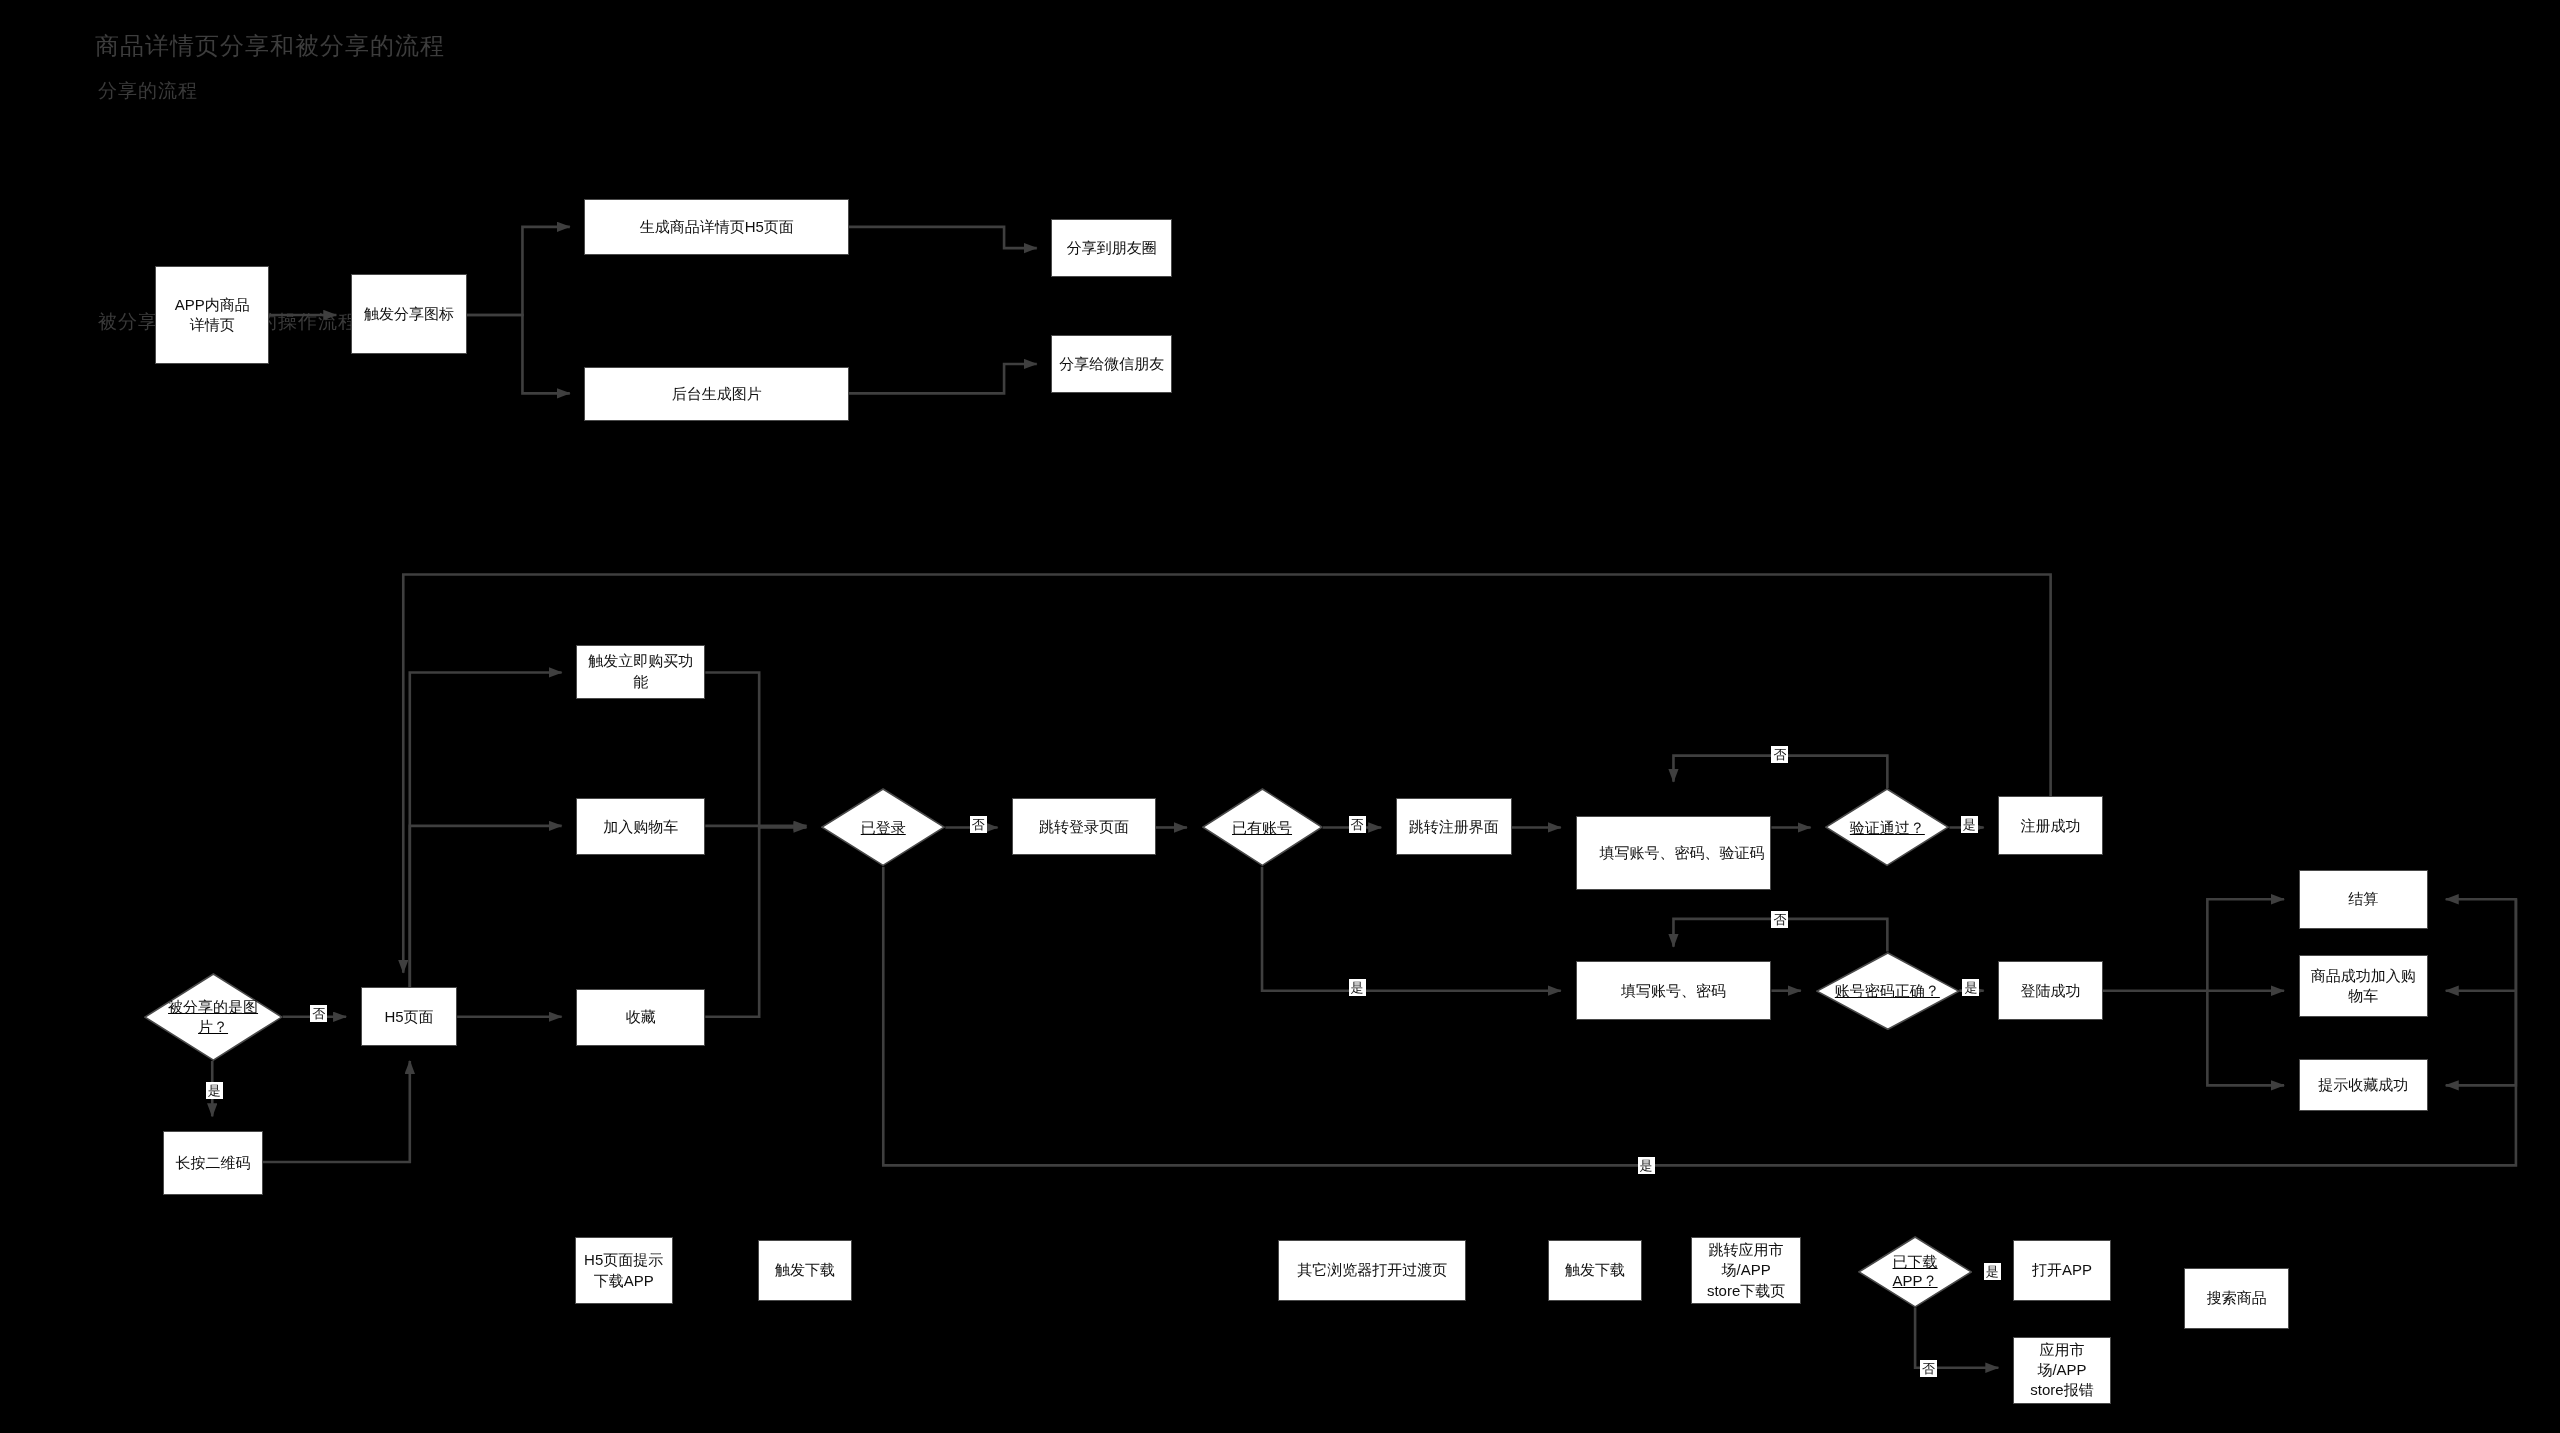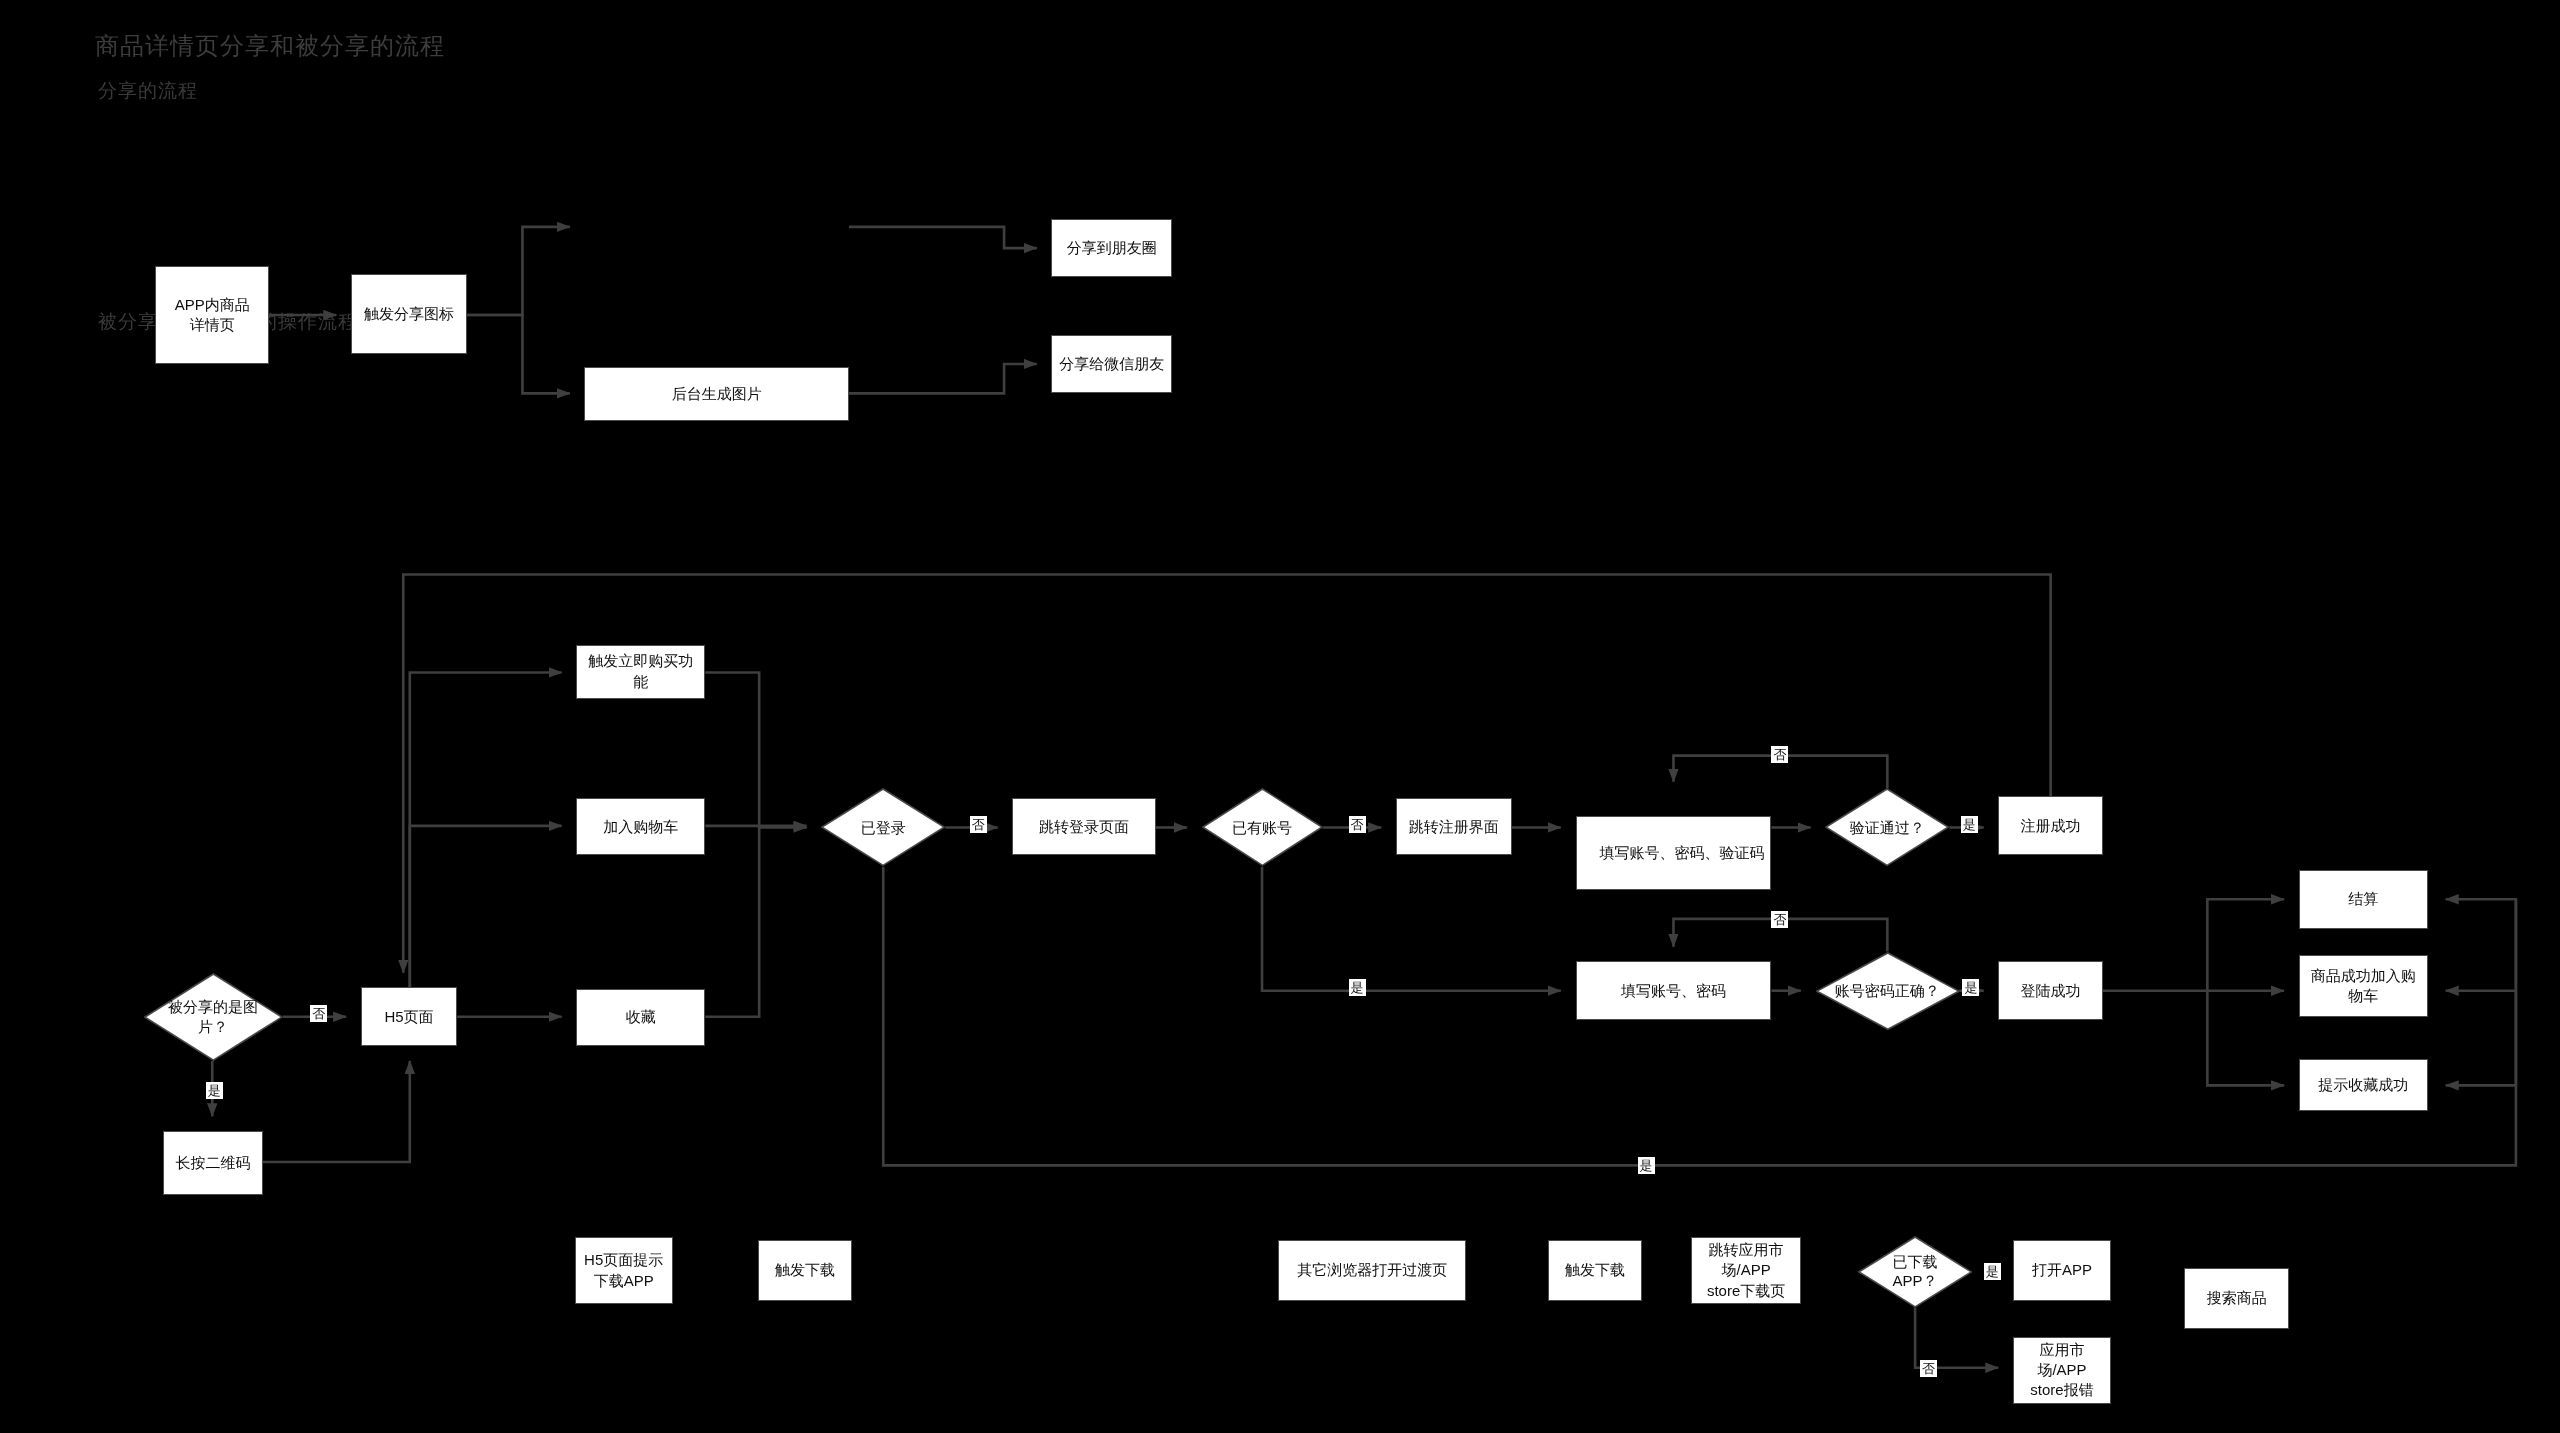--- a/index.html
+++ b/index.html
@@ -5,21 +5,21 @@
   html,body{margin:0;padding:0;background:#000;}
   body{width:2560px;height:1433px;overflow:hidden;font-family:"Liberation Sans","DejaVu Sans",sans-serif;}
   #canvas{position:relative;width:2560px;height:1433px;background:#000;}
   svg#wires{position:absolute;left:0;top:0;width:2560px;height:1433px;}
   .title{position:absolute;color:#3d3d3d;font-size:24px;letter-spacing:1px;white-space:nowrap;}
   .sectionhead{position:absolute;color:#3a3a3a;font-size:19px;letter-spacing:1px;white-space:nowrap;}
   .node{position:absolute;background:#ffffff;border:1.5px solid #4a4a4a;box-sizing:border-box;
         display:flex;align-items:center;justify-content:center;text-align:center;
         color:#0f0f0f;font-size:15px;line-height:1.35;padding:2px 6px;}
   .node span{display:block;}
-  .dia{position:absolute;display:flex;align-items:center;justify-content:center;}
+  .dia{position:absolute;display:flex;align-items:center;justify-content:center;text-decoration:underline;}
   .dia svg{position:absolute;left:0;top:0;}
   .dia .dtxt{position:relative;z-index:2;color:#0f0f0f;font-size:15px;line-height:1.3;
              text-align:center;white-space:pre-line;}
   .elabel{position:absolute;background:#ffffff;color:#111;font-size:13px;line-height:1;
           padding:2px 2px;white-space:nowrap;z-index:5;}
 </style>
 </head>
 <body>
 
 <div id="canvas">
@@ -89,20 +89,23 @@
       <path d="M1173,801 L1173,838 L1224,838" marker-end="url(#ah)"></path>
     </g>
   </svg>
 
 <div class="node" style="left: 155.102px; top: 266.035px; width: 114.286px; height: 97.9271px;">
       <span style="white-space: pre-line;">APP内商品
 详情页</span>
     </div>
     <div class="node" style="left: 351.02px; top: 274.196px; width: 115.918px; height: 79.9738px;">
       <span style="white-space: pre-line;">触发分享图标</span>
+    </div>
+    <div class="node" style="left: 584.49px; top: 199.118px; width: 264.49px; height: 55.492px;">
+      <span style="white-space: pre-line;">生成商品详情页H5页面</span>
     </div>
     <div class="node" style="left: 584.49px; top: 367.227px; width: 264.49px; height: 53.8599px;">
       <span style="white-space: pre-line;">后台生成图片</span>
     </div>
     <div class="node" style="left: 1051.43px; top: 218.704px; width: 120.816px; height: 58.7563px;">
       <span style="white-space: pre-line;">分享到朋友圈</span>
     </div>
     <div class="node" style="left: 1051.43px; top: 334.584px; width: 120.816px; height: 58.7563px;">
       <span style="white-space: pre-line;">分享给微信朋友</span>
     </div>

